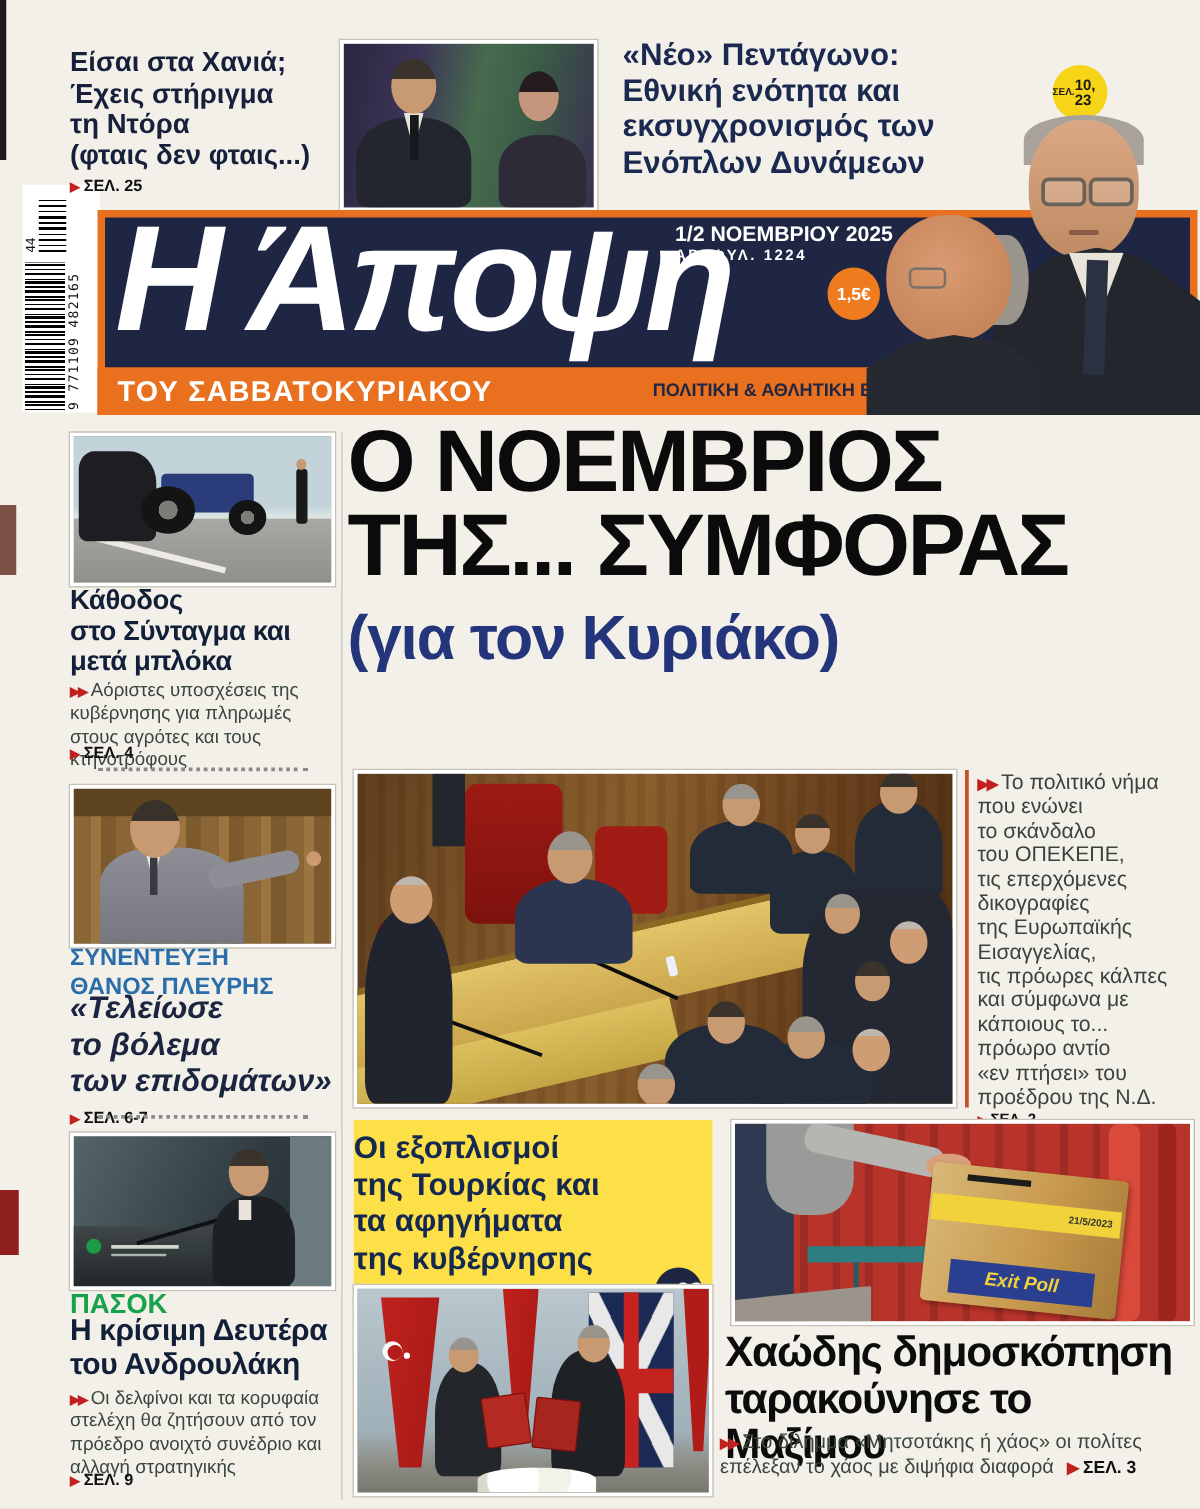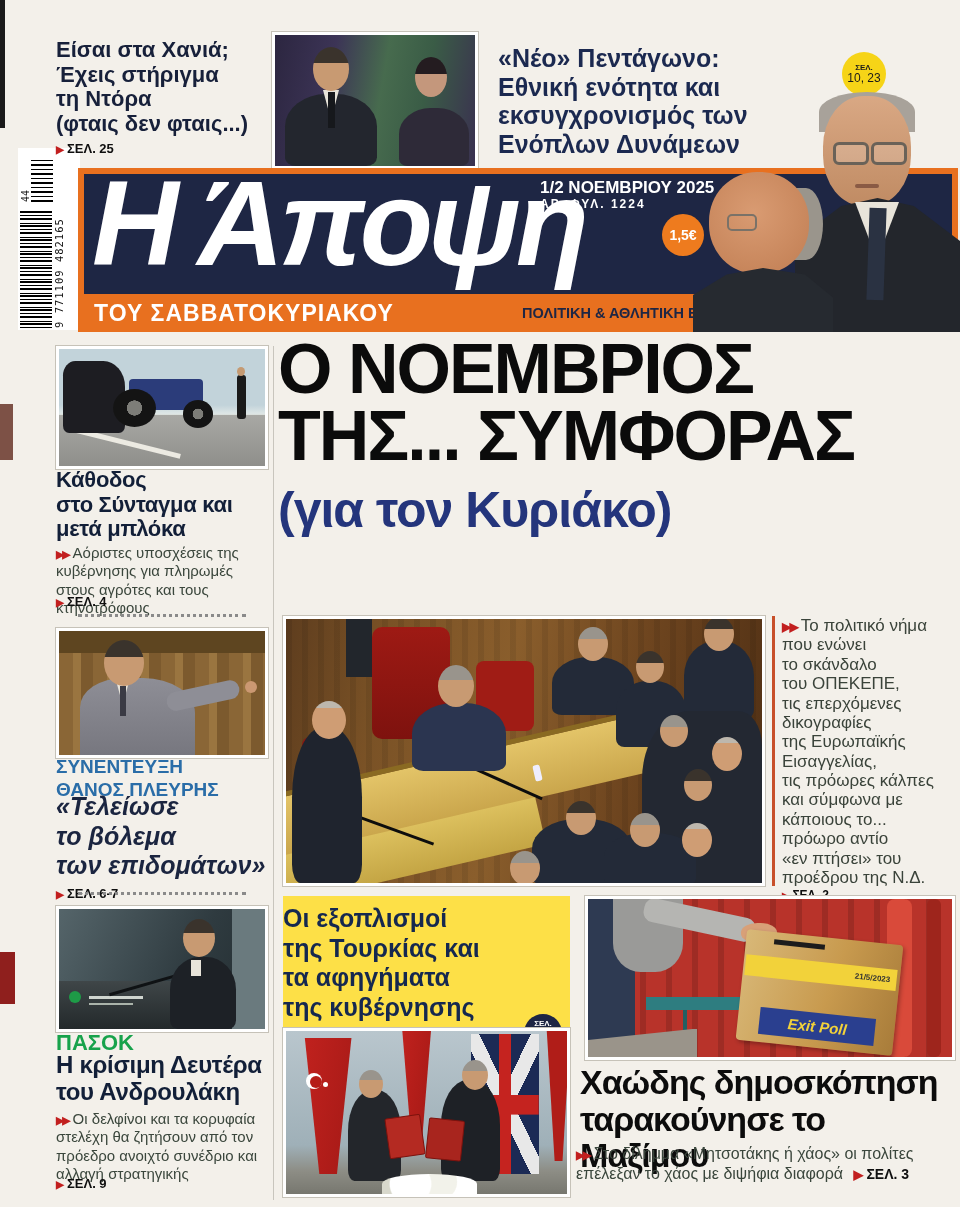--- a/index.html
+++ b/index.html
@@ -26,26 +26,26 @@
          background:#ee7b1e;color:#fff;font-weight:800;font-size:14px;display:flex;
          align-items:center;justify-content:center;z-index:3;}
   .mast-strip{position:absolute;left:0;bottom:0;width:100%;height:38px;background:#e8701f;
               display:flex;align-items:center;z-index:8;}
   .edition{color:#fff;font-weight:800;font-size:23px;letter-spacing:1px;margin-left:16px;}
   .tagline{color:#1e2644;font-weight:800;font-size:14.5px;margin-left:auto;}
   .webbox{background:#1e2644;color:#fff;font-weight:800;font-size:16px;border-radius:3px;
           padding:3px 14px;margin:0 22px 0 14px;}
 
   
-  .badge-round{border-radius:50%;display:flex;flex-direction:column;align-items:center;
-               justify-content:center;line-height:1;text-align:right;}
+  .badge-round{border-radius:50%;display:flex;flex-direction:row;align-items:center;
+               justify-content:center;line-height:1;}
   .badge-yellow{background:#f6d417;color:#1a1a1a;width:44px;height:44px;}
   .badge-navy{background:#1e2644;color:#fff;width:38px;height:38px;}
   .badge-round .bl{font-size:8px;font-weight:800;}
-  .badge-yellow .bp{font-size:12px;font-weight:400;}
+  .badge-yellow .bp{font-size:12px;font-weight:700;}
   .badge-navy .bp{font-size:19px;font-weight:800;}
 
   
   .tl-head{font-size:22px;font-weight:800;color:#17203a;line-height:1.12;}
   .tr-head{font-size:25px;font-weight:800;color:#1b2950;line-height:1.14;}
   .main-h12{font-size:70px;font-weight:900;color:#0b0b0b;letter-spacing:-2px;line-height:.95;}
   .main-h3{font-size:50px;font-weight:800;color:#24357c;letter-spacing:-1px;}
   .sb-head{font-size:22px;font-weight:800;color:#121f38;line-height:1.12;letter-spacing:-.3px;}
   .sb-kick-blue{font-size:19px;font-weight:800;color:#2a6da8;line-height:1.2;}
   .sb-head-it{font-size:25px;font-weight:700;font-style:italic;color:#1b2540;line-height:1.18;}
@@ -116,21 +116,21 @@
   <div class="photo" style="left:272px;top:32px;width:200px;height:131px;">
     <div class="art" style="inset:0;background:linear-gradient(100deg,#2c2640 0%,#3c3456 28%,#476b4e 52%,#3a5c46 72%,#3a3050 100%);"></div>
     <div class="suit" style="left:10px;bottom:0;width:92px;height:72px;background:#23262e;"></div>
     <div class="art" style="left:48px;bottom:46px;width:16px;height:30px;background:#e8e4da;clip-path:polygon(0 0,100% 0,50% 100%);"></div>
     <div class="art" style="left:53px;bottom:38px;width:7px;height:36px;background:#16181c;"></div>
     <div class="hd hd-d" style="left:38px;top:12px;width:36px;height:44px;"></div>
     <div class="suit" style="right:6px;bottom:0;width:70px;height:58px;background:#2e2a38;"></div>
     <div class="hd" style="right:28px;top:22px;width:32px;height:40px;background:linear-gradient(#241c20 0 42%,#c4977c 42%);"></div>
   </div>
 
-  <div class="abs" style="left:498px;top:44px;width:262px;">
+  <div class="abs" style="left:498px;top:30px;width:262px;">
     <div class="tr-head pre">«Νέο» Πεντάγωνο:
 Εθνική ενότητα και
 εκσυγχρονισμός των
 Ενόπλων Δυνάμεων</div>
   </div>
   <div class="badge-round badge-yellow abs" style="left:842px;top:52px;">
     <span class="bl">ΣΕΛ.</span>
     <span class="bp">10, 23</span>
   </div>
 

